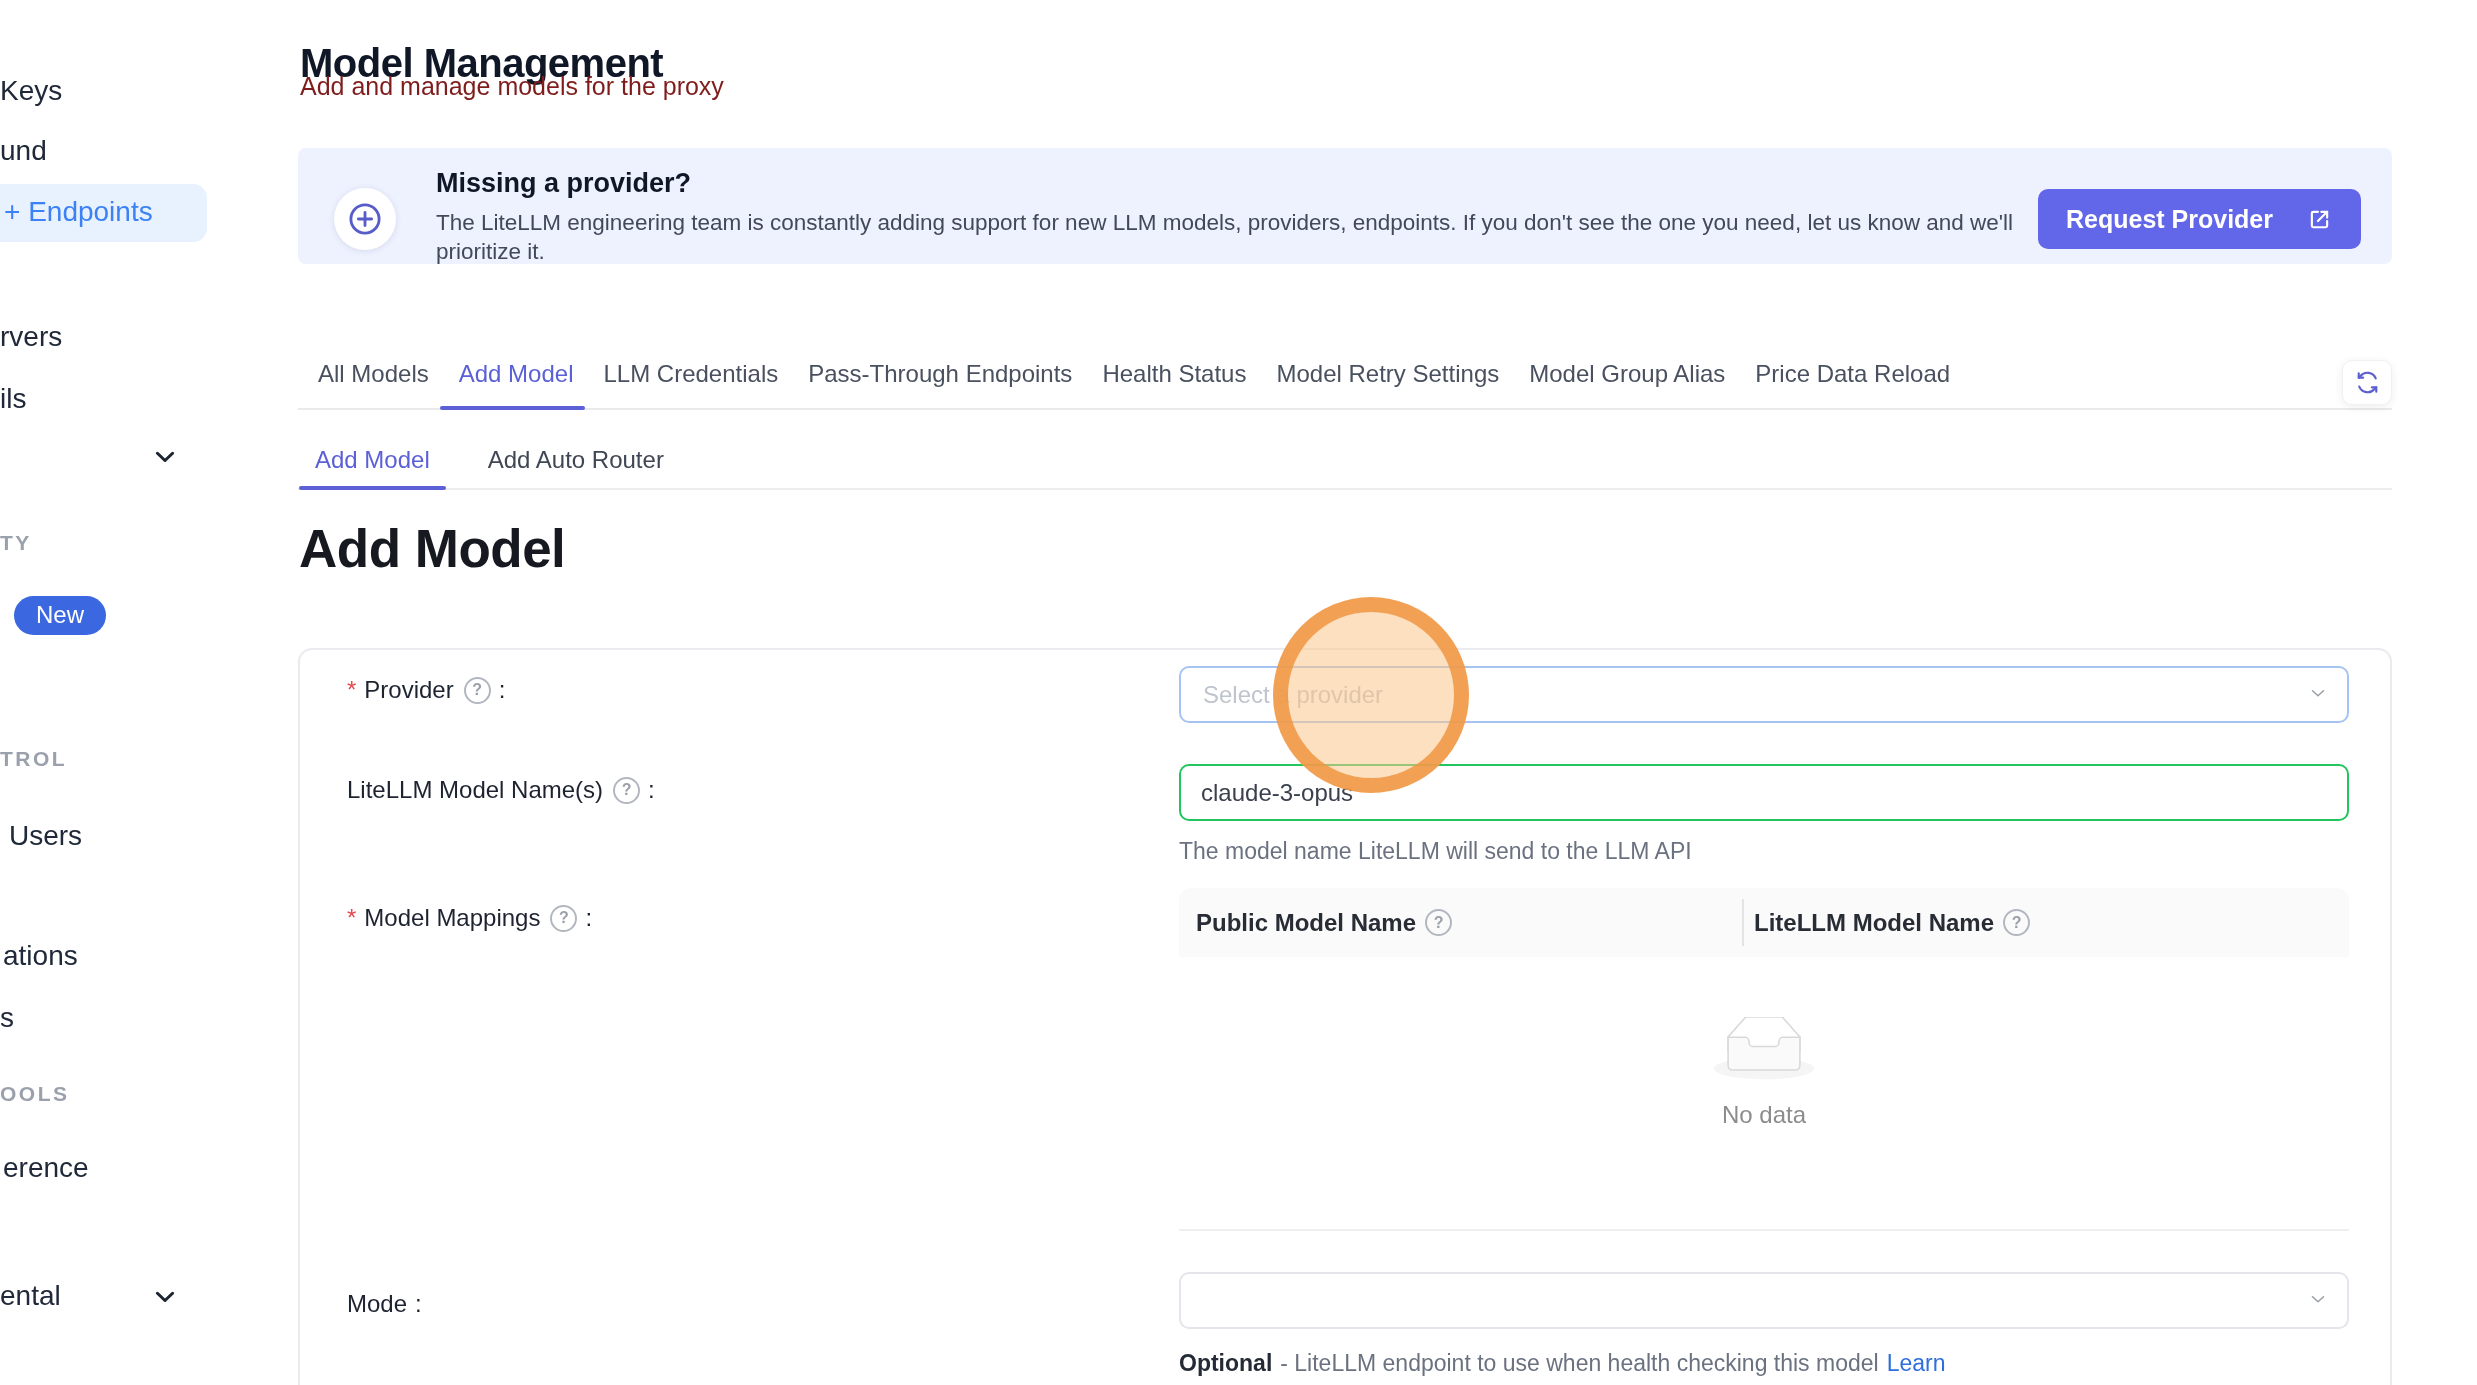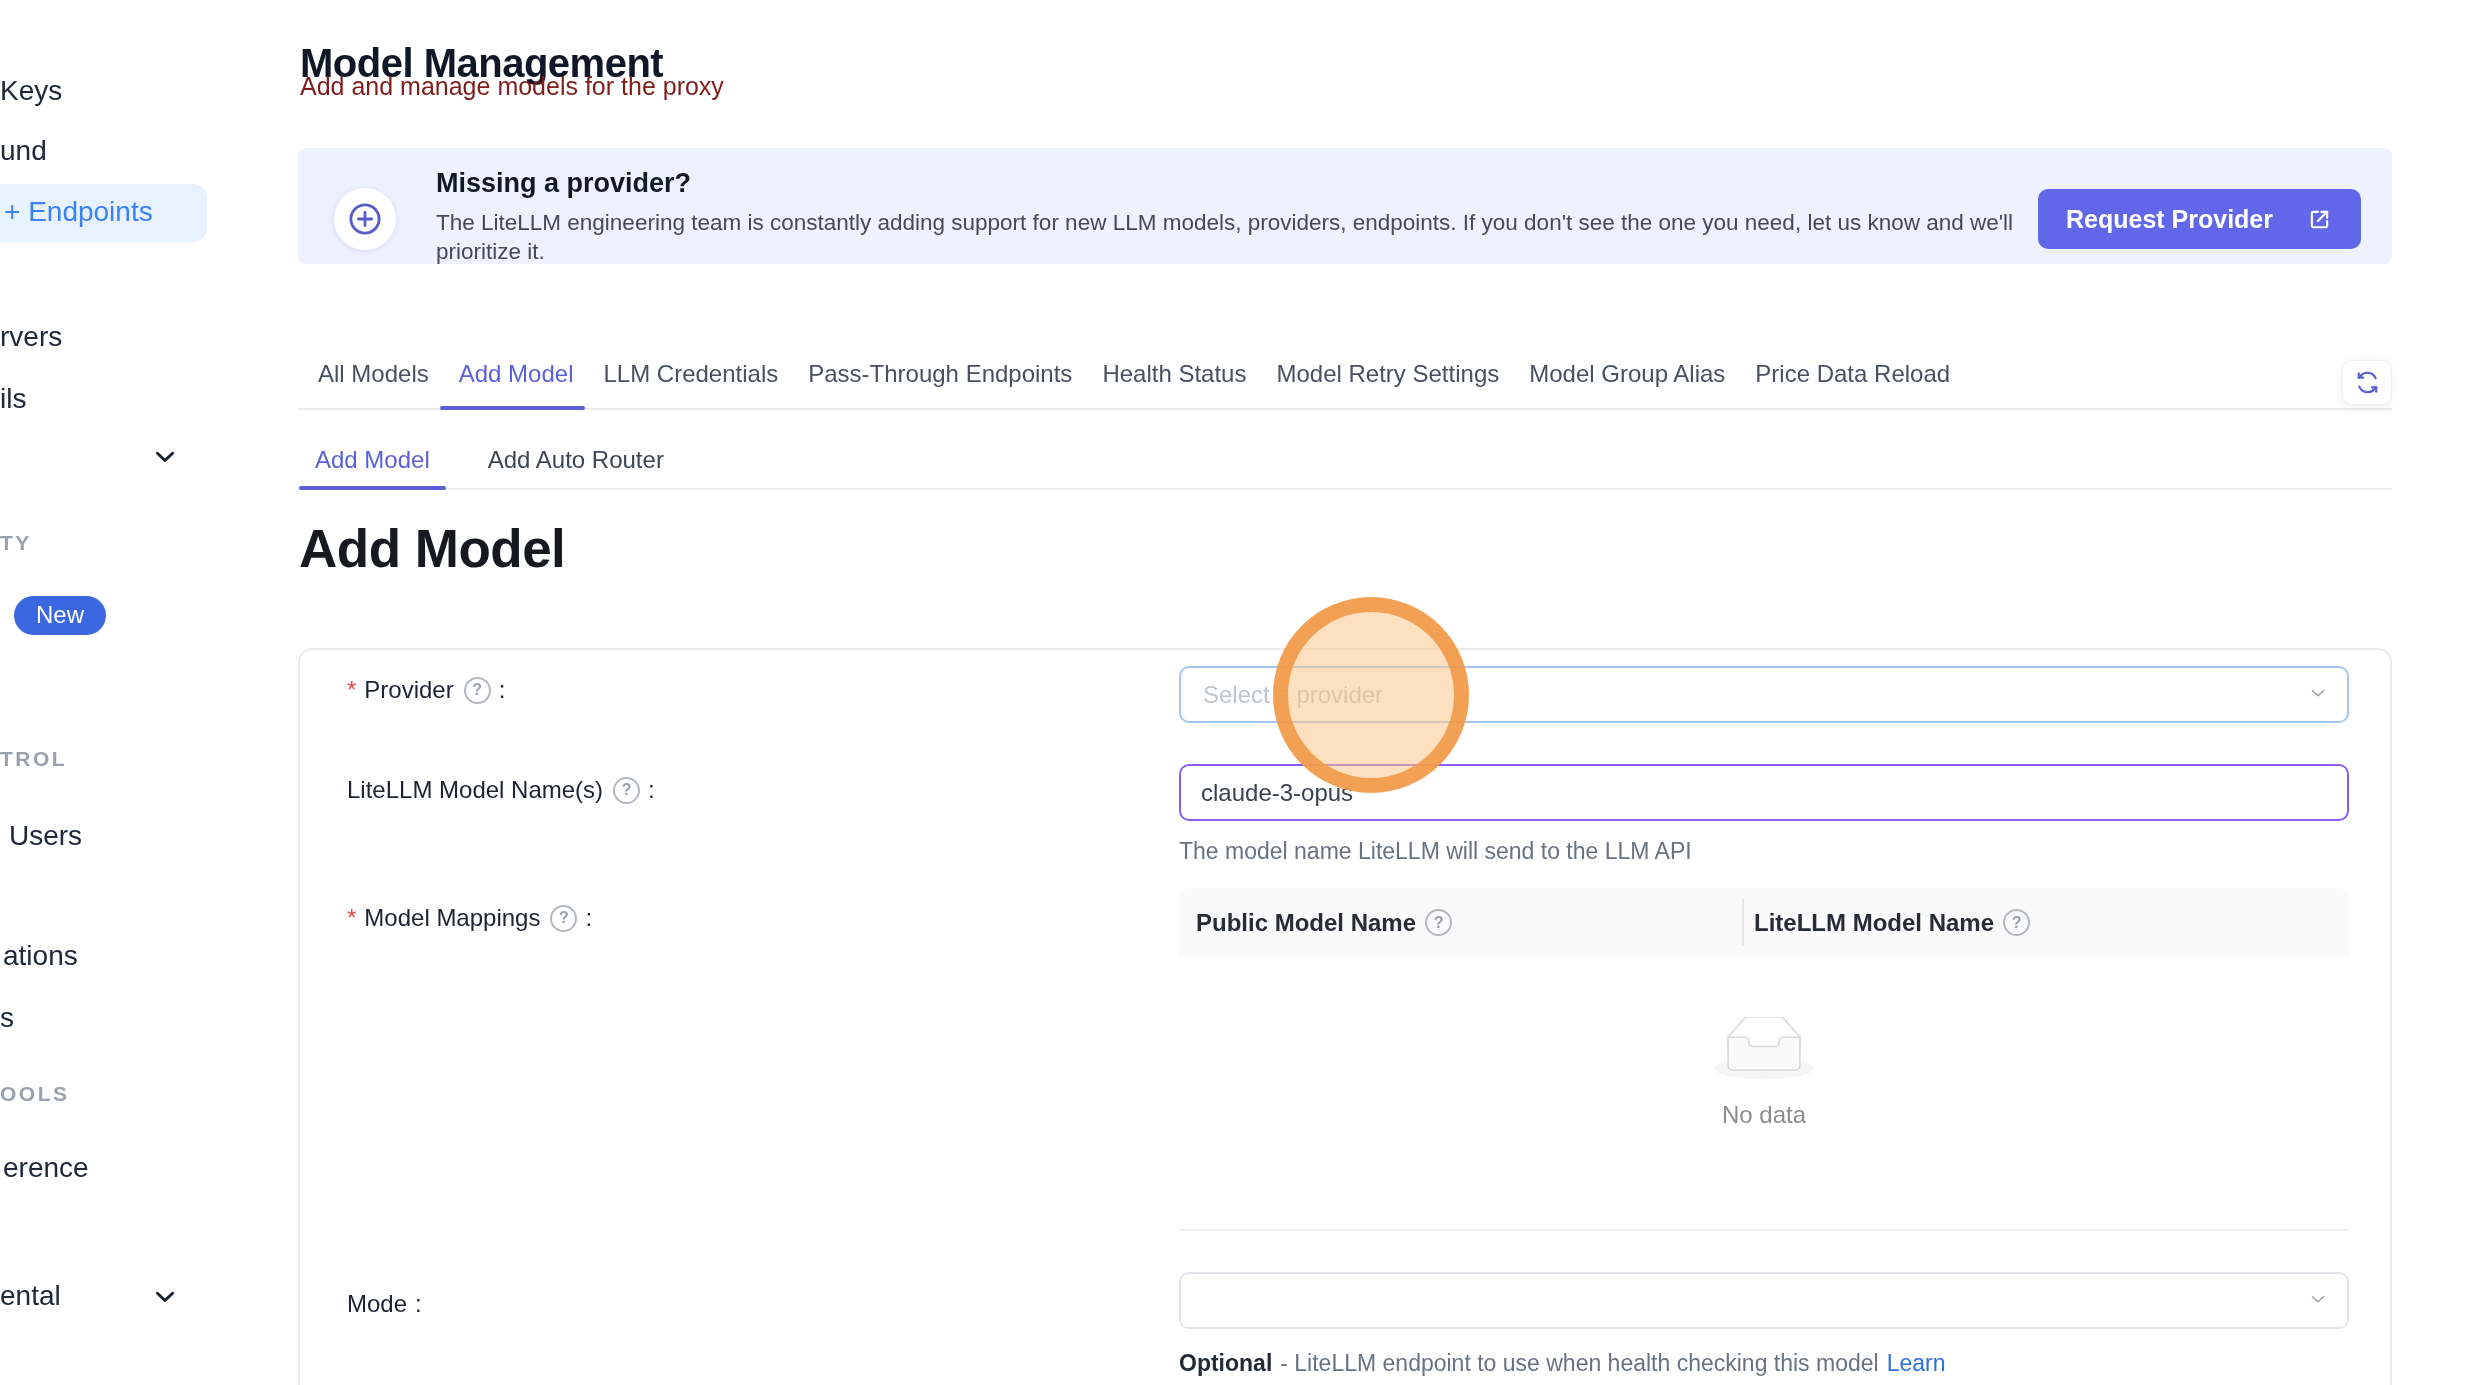--- a/index.html
+++ b/index.html
@@ -51,21 +51,21 @@
   .req{color:#e5484d;margin-right:8px;}
   .help-ic{width:27px;height:27px;border:2px solid #b2b7bf;border-radius:50%;color:#9aa0a9;font-size:16px;font-weight:700;
     display:inline-flex;align-items:center;justify-content:center;margin:0 6px 0 10px;box-sizing:border-box;cursor:pointer;}
   .colon{margin-left:2px;}
   .select{position:absolute;left:879px;width:1170px;height:57px;border-radius:10px;background:#fff;display:flex;
     align-items:center;padding:0 22px;box-sizing:border-box;cursor:pointer;}
   .sel-provider{top:16px;border:2px solid #a6c4f2;}
   .sel-mode{top:622px;border:2px solid #e3e5ea;}
   .placeholder{color:#bfc5cd;font-size:24px;}
   .caret{position:absolute;right:18px;top:50%;transform:translateY(-50%);}
-  .txt-input{position:absolute;left:879px;top:114px;width:1170px;height:57px;border:2px solid #8b5cf6;border-radius:10px;
+  .txt-input{position:absolute;left:879px;top:114px;width:1170px;height:57px;border:2px solid #22c55e;border-radius:10px;
     padding:0 20px;font-size:24px;color:#3a414e;box-sizing:border-box;font-family:inherit;outline:none;background:#fff;}
   .help-text{position:absolute;left:879px;top:188px;font-size:23px;color:#6a7280;}
   
   .mtable{position:absolute;left:879px;top:238px;width:1170px;}
   .thead{height:69px;background:#fafafa;border-radius:12px 12px 0 0;display:flex;align-items:center;position:relative;}
   .thead::after{content:"";position:absolute;left:563px;top:11px;bottom:11px;width:2px;background:#e4e4e7;}
   .th{font-size:24px;font-weight:700;color:#272c35;display:flex;align-items:center;white-space:nowrap;}
   .th1{padding-left:17px;width:563px;box-sizing:border-box;}
   .th2{padding-left:12px;}
   .th .help-ic{margin-left:9px;margin-right:0;}

